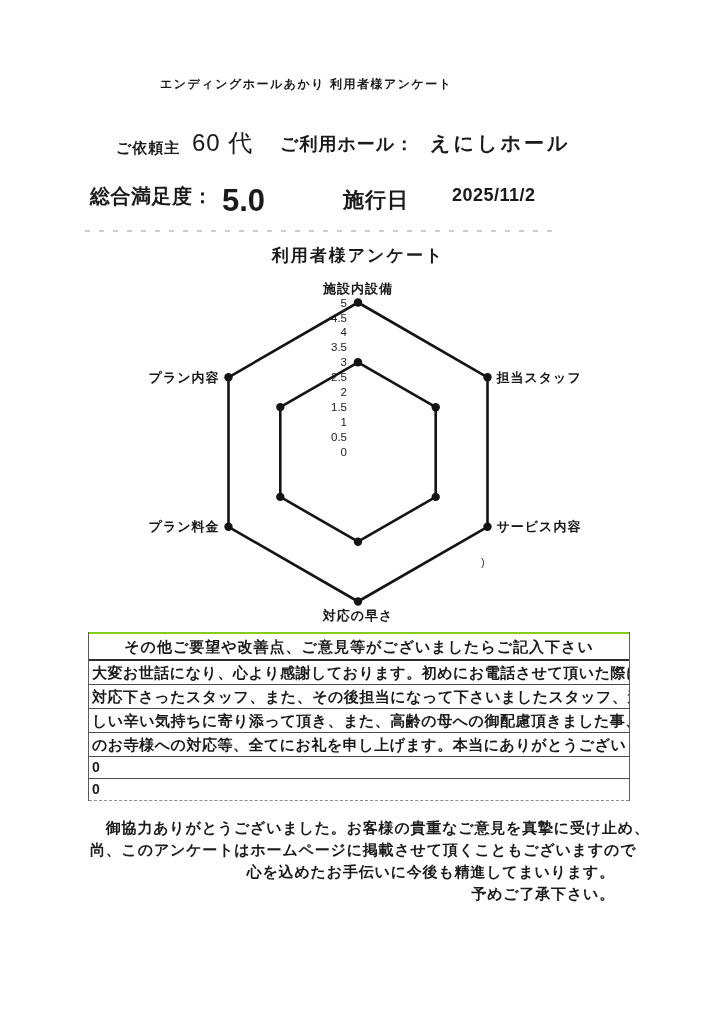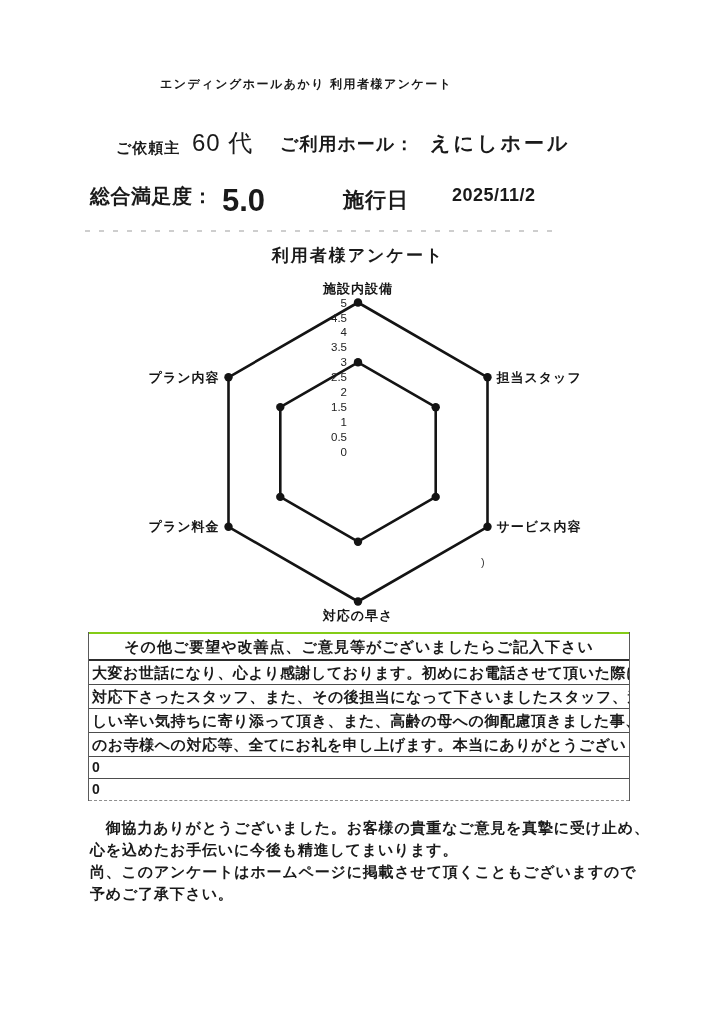--- a/index.html
+++ b/index.html
@@ -33,21 +33,21 @@
   .paren-artifact{font-size:11px;fill:#3a3a3a;}
   
   .comments{left:88px;top:632px;width:540px;border-left:1px solid #5a5a5a;border-right:1px solid #5a5a5a;}
   .t-header{height:25px;line-height:25px;text-align:center;font-size:15px;font-weight:bold;letter-spacing:1px;
     border-top:2px solid #84cc16;border-bottom:2px solid #2d2d2d;}
   .t-row{height:23px;line-height:23px;font-size:15px;font-weight:bold;letter-spacing:0.5px;
     padding-left:3px;border-bottom:1px solid #4d4d4d;white-space:nowrap;overflow:hidden;}
   .t-row.zero{height:21px;line-height:21px;font-size:14px;}
   .t-row:last-child{border-bottom:1px dashed #8e8e8e;}
   
-  .footer-note{left:90px;top:817px;width:525px;font-size:15px;font-weight:bold;letter-spacing:0.8px;}
+  .footer-note{left:90px;top:817px;width:525px;font-size:15px;font-weight:bold;letter-spacing:0.8px;text-align:right;}
   .footer-line{line-height:22px;white-space:nowrap;}
 </style>
 </head>
 <body>
 
 <div class="abs doc-title">エンディングホールあかり 利用者様アンケート</div>
 
 <div class="abs lbl-client">ご依頼主</div>
 <div class="abs val-client">60 代</div>
 <div class="abs lbl-hall">ご利用ホール：</div>
@@ -104,17 +104,17 @@
       <div class="t-row">しい辛い気持ちに寄り添って頂き、また、高齢の母への御配慮頂きました事、その後</div>
       <div class="t-row">のお寺様への対応等、全てにお礼を申し上げます。本当にありがとうございました。</div>
       <div class="t-row zero">0</div>
       <div class="t-row zero">0</div>
     </div>
 </div>
 
 <div class="abs footer-note">
     <div id="footer-lines">
       <div class="footer-line">　御協力ありがとうございました。お客様の貴重なご意見を真摯に受け止め、</div>
+      <div class="footer-line">尚、このアンケートはホームページに掲載させて頂くこともございますので</div>
       <div class="footer-line">心を込めたお手伝いに今後も精進してまいります。</div>
-      <div class="footer-line">尚、このアンケートはホームページに掲載させて頂くこともございますので</div>
       <div class="footer-line">予めご了承下さい。</div>
     </div>
   </div>
 
 </body></html>

